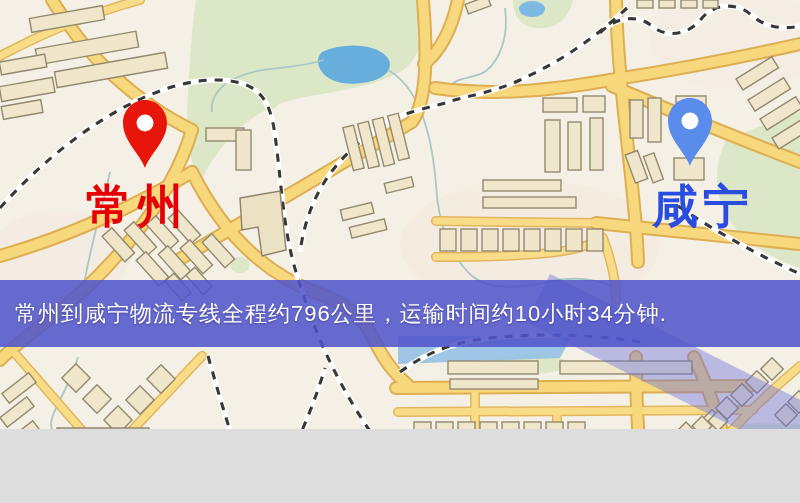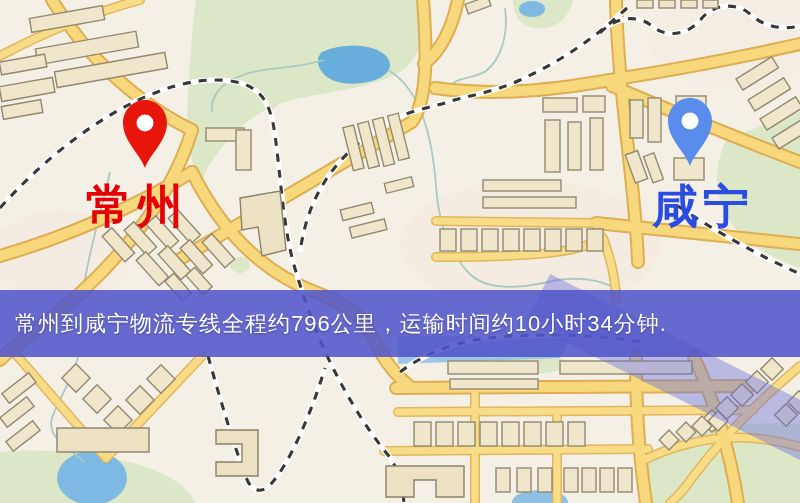--- a/index.html
+++ b/index.html
@@ -1,32 +1,32 @@
 <!DOCTYPE html>
 <html><head>
 <meta charset="utf-8">
 <style>
   html,body{margin:0;padding:0;background:#ddd;}
-  .stage{position:relative;width:800px;height:503px;overflow:hidden;
+  .stage{position:relative;width:800px;height:429px;overflow:hidden;
          font-family:"Liberation Sans","DejaVu Sans",sans-serif;}
   .stage svg{position:absolute;left:0;top:0;display:block;}
   
   .casing-w{fill:none;stroke:#deae52;stroke-width:14;stroke-linecap:round;stroke-linejoin:round}
   .fill-w{fill:none;stroke:#f7d87d;stroke-width:10;stroke-linecap:round;stroke-linejoin:round}
   .casing-m{fill:none;stroke:#e2b65e;stroke-width:10;stroke-linecap:round;stroke-linejoin:round}
   .fill-m{fill:none;stroke:#f8dc88;stroke-width:7;stroke-linecap:round;stroke-linejoin:round}
   
   .rail-base{fill:none;stroke:#ffffff;stroke-width:5.4;stroke-linecap:butt}
   .rail-dash{fill:none;stroke:#383838;stroke-width:3.1;stroke-dasharray:8 8;stroke-linecap:butt}
   
   .bld{fill:#efe6cb;stroke:#93896f;stroke-width:1.4}
   .bld2{fill:#ece1c2;stroke:#8a816b;stroke-width:1.4}
   .stream{fill:none;stroke:#a9c9c4;stroke-width:1.8}
   
-  .banner{position:absolute;left:0;top:290px;width:800px;height:67px;
+  .banner{position:absolute;left:0;top:280px;width:800px;height:67px;
           display:flex;align-items:center;box-sizing:border-box;padding:0 10px 0 15px;
           font-size:22px;letter-spacing:1px;line-height:1;
           text-shadow:0 1px 2px rgba(0,0,40,.35);white-space:nowrap;}
   .citylabel{font-family:"Liberation Serif","DejaVu Serif",serif;font-weight:bold;
              font-size:46px;letter-spacing:5px;}
 </style>
 </head>
 <body>
 
 <div class="stage">

